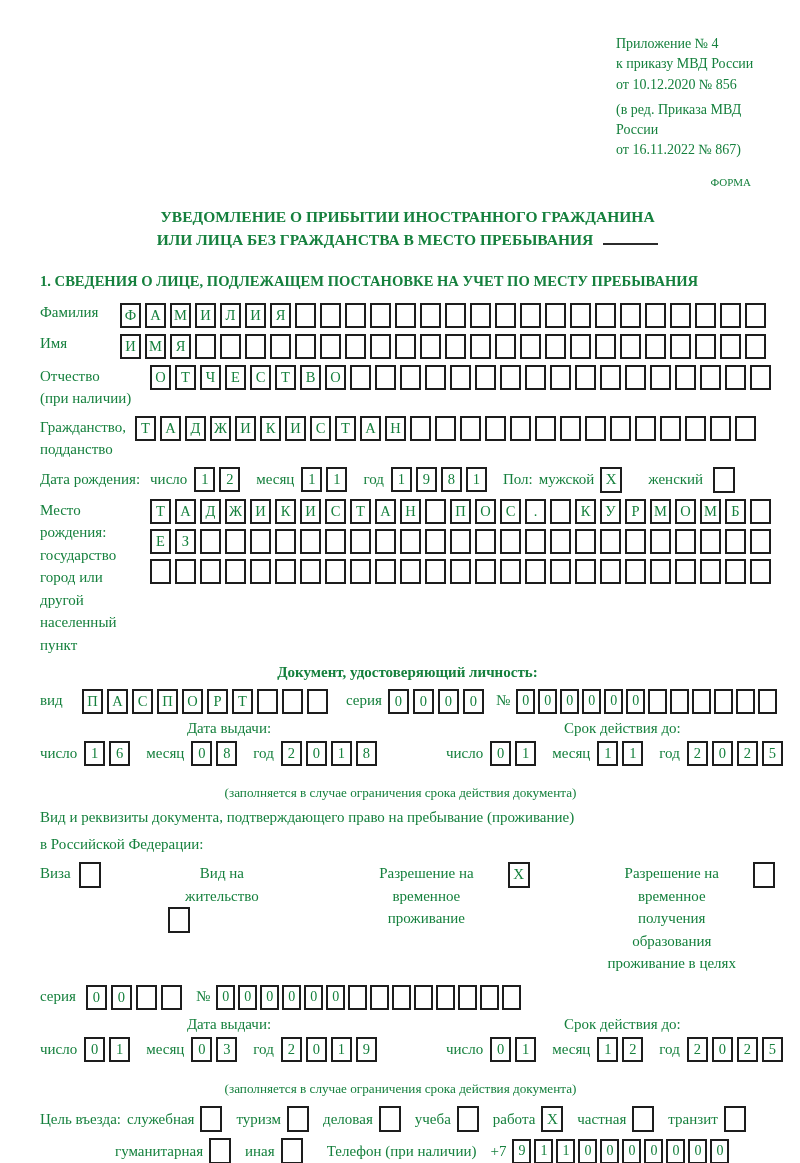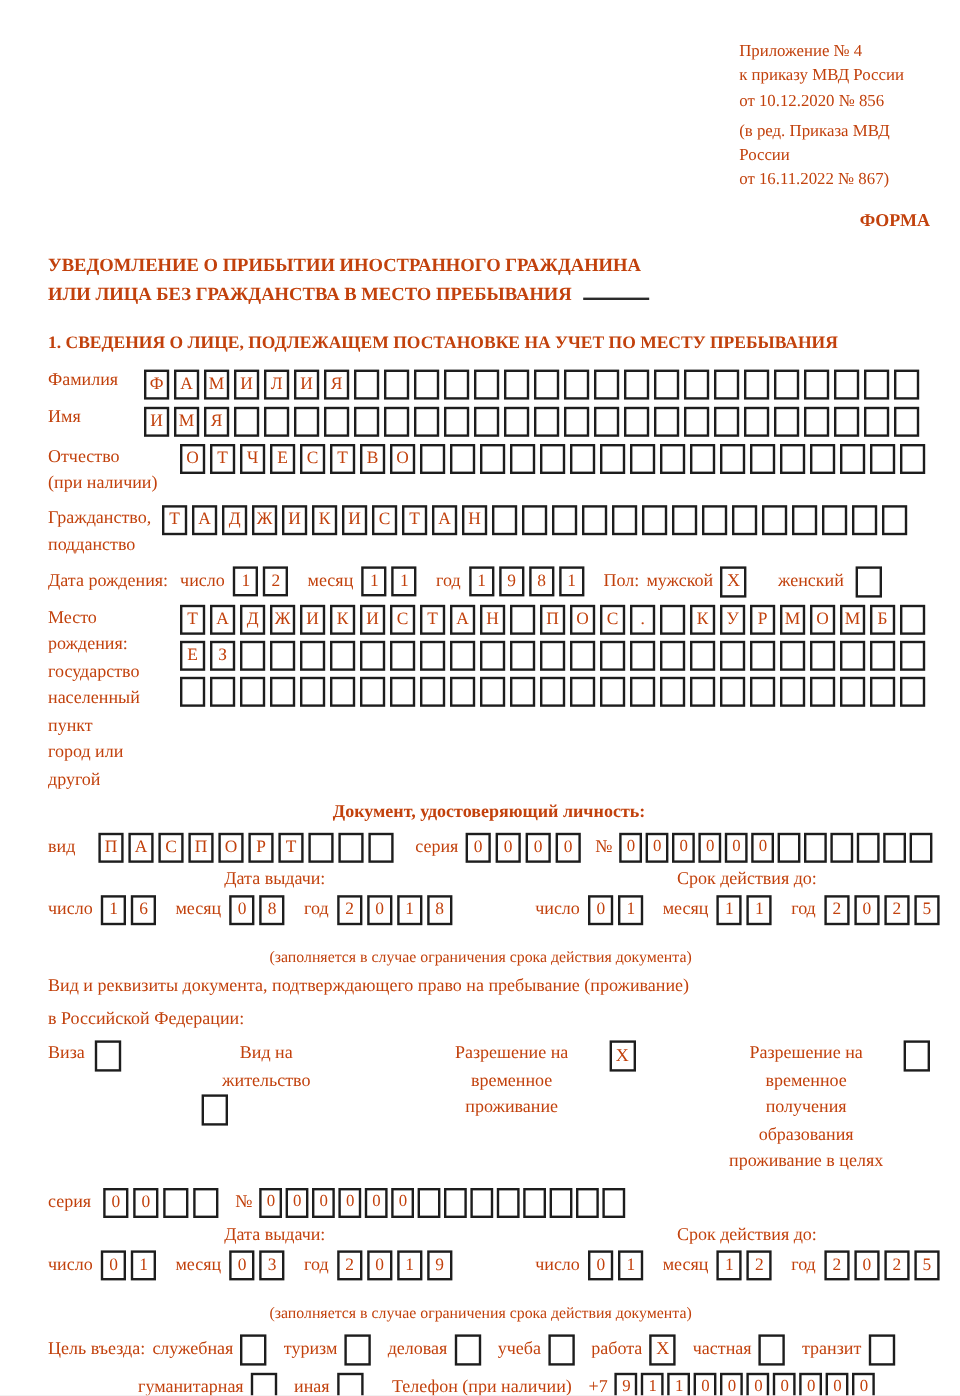--- a/index.html
+++ b/index.html
@@ -1,24 +1,24 @@
 <!DOCTYPE html>
 <html><head>
 <meta charset="utf-8">
 <style>
   html,body{margin:0;padding:0;background:#e8e8e8;}
   .page{
-    width:800px;height:1163px;margin:0 auto;background:#ffffff;color:#c2410c;
+    width:800px;height:1163px;margin:0 auto;background:#ffffff;color:#15803d;
     font-family:"Liberation Serif","DejaVu Serif",serif;font-size:15px;line-height:1.3;
     box-sizing:border-box;padding:34px 25px 0 40px;overflow:hidden;position:relative;
   }
   .appendix{margin-left:576px;font-size:14px;line-height:1.45;}
   .appendix .edition{margin-top:5px;}
-  .forma{margin-top:14px;margin-right:0;text-align:right;font-weight:bold;font-size:15px;}
-  .title{margin-top:16px;text-align:left;font-weight:bold;font-size:15.5px;line-height:1.5;}
+  .forma{margin-top:14px;margin-right:24px;text-align:right;font-weight:normal;font-size:11px;}
+  .title{margin-top:16px;text-align:center;font-weight:bold;font-size:15.5px;line-height:1.5;}
   .blankline{display:inline-block;width:55px;border-bottom:2px solid #2b2b2b;height:14px;margin-left:10px;}
   .sect{margin-top:20px;text-align:left;font-weight:bold;font-size:14.6px;}
   .body{margin-top:12px;}
   .row{display:flex;align-items:flex-start;margin-top:6px;}
   .row.vc{align-items:center;}
   .lbl{flex:none;}
   .w42{width:42px;}.w80{width:80px;}.w95{width:95px;}.w90{width:90px;}.w110{width:110px;}
   .lbl-block{flex:none;line-height:1.5;}
   .cells{display:flex;flex:none;}
   .cell{
@@ -229,22 +229,22 @@
       <span class="gap6">мужской</span>
       <span class="cb">X</span>
       <span class="ml26 gap10">женский</span>
       <span class="cb"></span>
     </div>
 
     <div class="row">
       <div class="lbl-block w110">
         <div>Место рождения:</div>
         <div>государство</div>
+        <div>город или другой</div>
         <div>населенный пункт</div>
-        <div>город или другой</div>
       </div>
       <div class="cell-stack">
         <div class="cells">
             <span class="cell">Т</span>
             <span class="cell">А</span>
             <span class="cell">Д</span>
             <span class="cell">Ж</span>
             <span class="cell">И</span>
             <span class="cell">К</span>
             <span class="cell">И</span>

